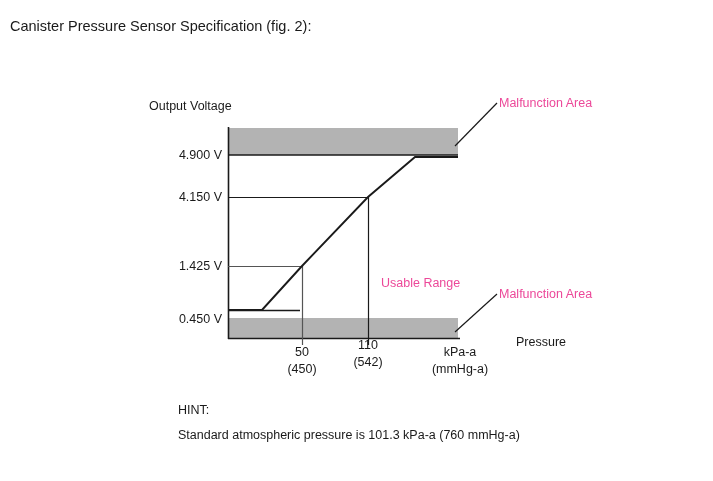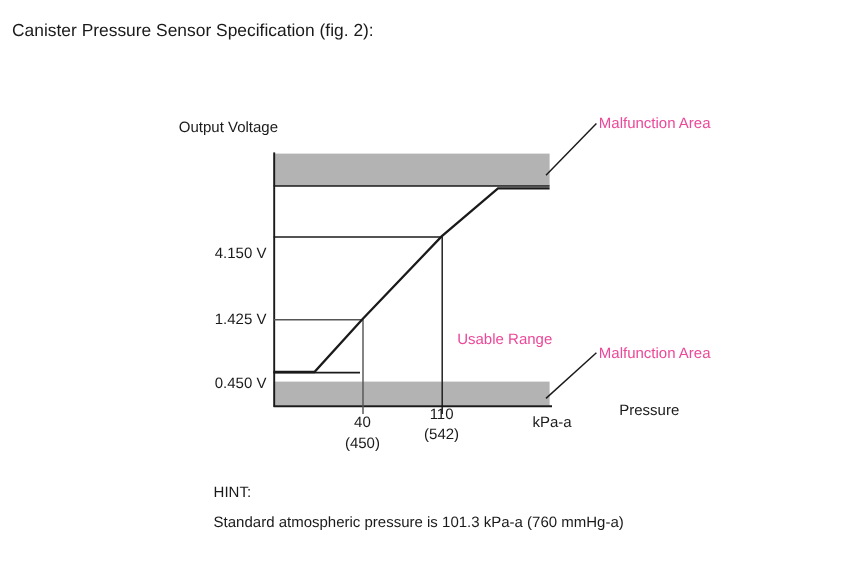--- a/index.html
+++ b/index.html
@@ -81,34 +81,36 @@
 </head>
 <body>
 
 <div id="figure-root">
 
   <div class="title">Canister Pressure Sensor Specification (fig. 2):</div>
 
   <div class="axis-title" id="y-axis-title">Output Voltage</div>
   <div class="axis-title" id="x-axis-title">Pressure</div>
 
-  <div class="ytick-label" style="left:122px; top:204px;text-align:right;">4.150 V</div>
+  <div class="ytick-label" style="left:122px; top:148px;">4.900 V</div>
+  <div class="ytick-label" style="left:122px; top:190px;text-align:right;">4.150 V</div>
   <div class="ytick-label" style="left:122px; top:259px;">1.425 V</div>
   <div class="ytick-label" style="left:122px; top:312px;">0.450 V</div>
 
   <div class="xtick-label" style="left:247px; top:345px;">
-    <span>40</span>
+    <span>50</span>
     <span class="unit2">(450)</span>
   </div>
   <div class="xtick-label" style="left:313px; top:338px;">
     <span>110</span>
     <span class="unit2">(542)</span>
   </div>
   <div class="xtick-label" style="left:405px; top:345px;">
     <span>kPa-a</span>
+    <span class="unit2">(mmHg-a)</span>
   </div>
 
   <svg id="plot" width="713" height="481">
     <rect x="228" y="128" width="230" height="27" fill="#b3b3b3"></rect>
     <rect x="228" y="318" width="230" height="20" fill="#b3b3b3"></rect>
 
     <line x1="228.5" y1="127" x2="228.5" y2="339" stroke="#1a1a1a" stroke-width="1.6"></line>
     <line x1="228" y1="338.5" x2="460" y2="338.5" stroke="#1a1a1a" stroke-width="1.6"></line>
 
     <line x1="228" y1="155" x2="458" y2="155" stroke="#1a1a1a" stroke-width="1.3"></line>

